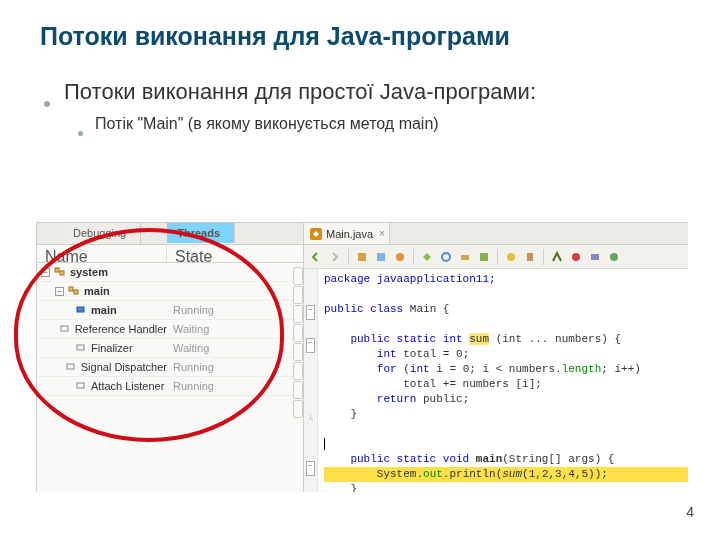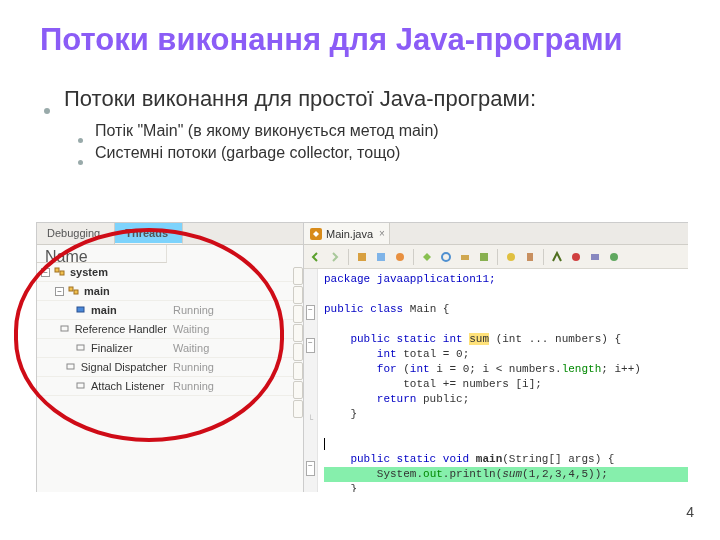--- a/index.html
+++ b/index.html
@@ -7,23 +7,23 @@
     margin: 0;
     width: 720px;
     height: 540px;
     font-family: Arial, sans-serif;
     background: #fff;
     color: #333;
     position: relative;
     overflow: hidden;
   }
   .slide-title {
-    font-size: 31px;
+    font-size: 25px;
     font-weight: bold;
-    color: #8b5cf6;
+    color: #0c4a6e;
     padding: 22px 0 0 40px;
   }
   .bullet-list {
     padding: 28px 0 0 44px;
   }
   .bullet-l1 {
     display: flex;
     align-items: baseline;
     font-size: 22px;
     padding-bottom: 6px;
@@ -65,20 +65,21 @@
     display: flex;
     height: 22px;
     background: #eceae6;
     border-bottom: 1px solid #d0cec8;
   }
   .tab {
     padding: 4px 14px 0 10px;
     border-right: 1px solid #d0cec8;
     color: #555;
     background: #eeece8;
+    margin-left: 26px;
   }
   .tab.active {
     font-weight: bold;
     background: #7dd3fc;
     border-bottom: 1px solid #f6f5f1;
     position: relative; z-index: 1;
   }
   .cols {
     display: flex;
     height: 18px;
@@ -204,21 +205,21 @@
     color: #777; background: #fff;
   }
   .code-lines {
     flex: 1;
     padding: 3px 0 0 6px;
     white-space: pre;
   }
   .kw { color: #0000c4; }
   .grn { color: #008800; }
   .hl-y { background: #ffe27a; }
-  .hl-l { background: #86efac; display: inline-block; width: 100%; }
+  .hl-l { background: #fde047; display: inline-block; width: 100%; }
   .cursor { border-left: 1px solid #000; }
   .page-num {
     position: absolute;
     right: 26px;
     bottom: 20px;
     font-size: 14px;
     color: #444;
   }
 </style>
 </head>
@@ -228,35 +229,32 @@
 
 <div class="bullet-list">
   <div class="bullet-l1">
     <span class="dot"></span>
     <span>Потоки виконання для простої Java-програми:</span>
   </div>
   <div class="bullet-l2">
     <span class="dot"></span>
     <span>Потік "Main" (в якому виконується метод main)</span>
   </div>
-  <div class="bullet-l2">
-    <span class="dot"></span>
-    <span>Системні потоки (garbage collector, тощо)</span>
-  </div>
 </div>
 
 <div class="ide">
 
   <div class="ide-left">
     <div class="tabs">
       <div class="tab">Debugging</div>
       <div class="tab active">Threads</div>
     </div>
     <div class="cols">
       <div class="c1">Name</div>
+      <div class="c2">State</div>
     </div>
     <div class="tree">
       <div class="trow">
         <div class="cell-name">
           <span class="twisty">−</span>
           <span class="ticon">
             <svg width="12" height="10">
                 <rect x="1" y="1" width="4" height="4" fill="#f0c050" stroke="#a07020"></rect>
                 <rect x="6" y="4" width="4" height="4" fill="#f0c050" stroke="#a07020"></rect>
               </svg>

